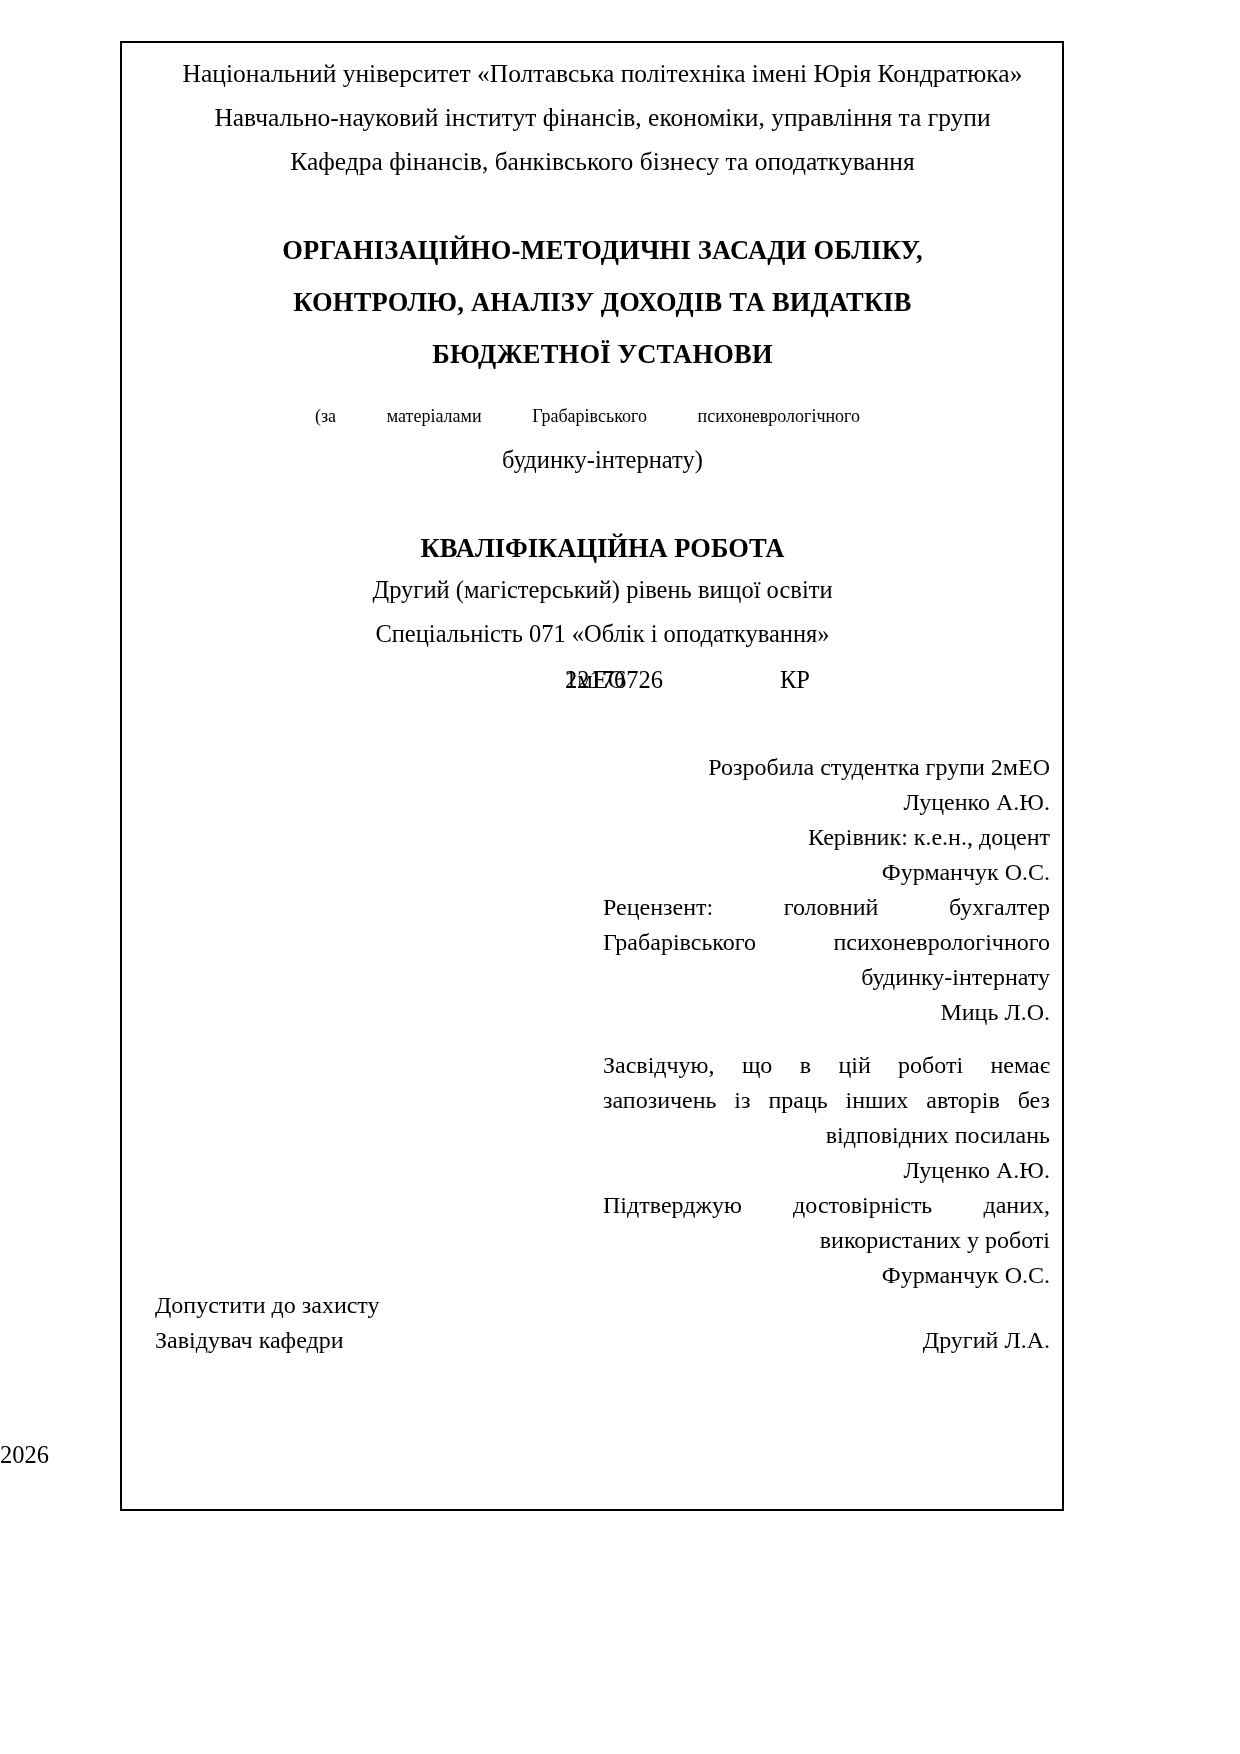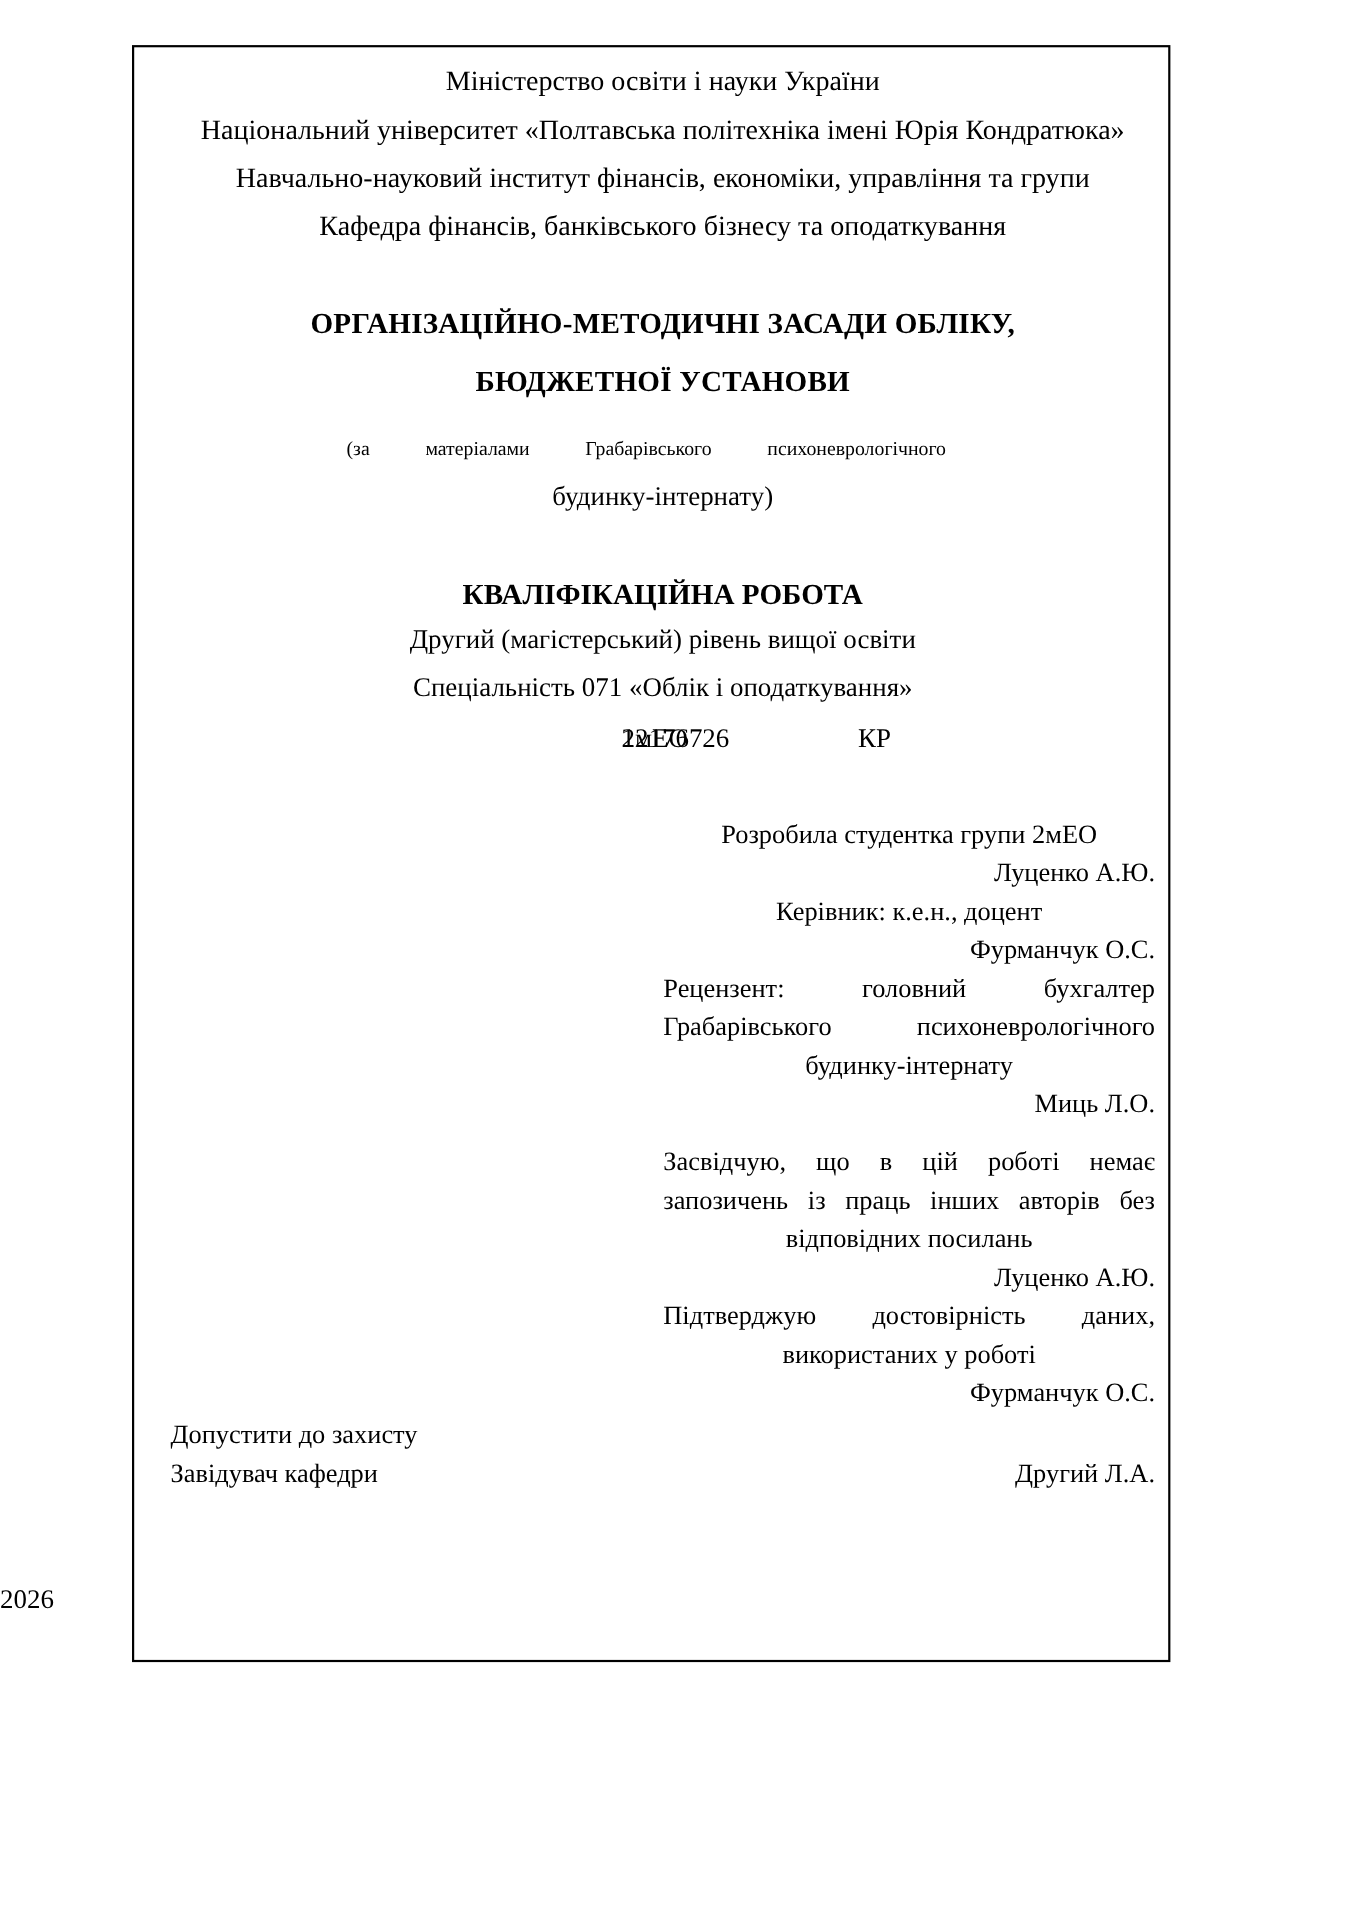--- a/index.html
+++ b/index.html
@@ -93,21 +93,21 @@
     margin-top: 48px;
     margin-left: 448px;
     width: 447px;
     font-size: 24px;
     line-height: 35px;
   }
   .rb-just {
     text-align: justify;
     text-align-last: justify;
   }
-  .rb-left { text-align: center; }
+  .rb-left { text-align: right; }
   .rb-right { text-align: right; }
   .gap-sm { height: 18px; }
 
   .bottom-block {
     position: absolute;
     left: 155px;
     top: 1288px;
     width: 895px;
     font-size: 24px;
     line-height: 35px;
@@ -127,28 +127,28 @@
 </style>
 </head>
 <body>
 
 <div class="page">
   <div class="frame"></div>
 
   <div class="content">
 
     <div>
-      <div class="hdr-line">Міністерство освіти і науки України</div>
       <div class="hdr-line">Національний університет «Полтавська політехніка імені Юрія Кондратюка»</div>
       <div class="hdr-line">Навчально-науковий інститут фінансів, економіки, управління та групи</div>
       <div class="hdr-line">Кафедра фінансів, банківського бізнесу та оподаткування</div>
     </div>
 
     <div class="title-block">
       <div class="title-line">ОРГАНІЗАЦІЙНО-МЕТОДИЧНІ ЗАСАДИ ОБЛІКУ,</div>
+      <div class="title-line">КОНТРОЛЮ, АНАЛІЗУ ДОХОДІВ ТА ВИДАТКІВ</div>
       <div class="title-line">БЮДЖЕТНОЇ УСТАНОВИ</div>
     </div>
 
     <div>
       <div class="subtitle">(за матеріалами Грабарівського психоневрологічного</div>
       <div class="subtitle-2">будинку-інтернату)</div>
     </div>
 
     <div class="kval">КВАЛІФІКАЦІЙНА РОБОТА</div>
 

